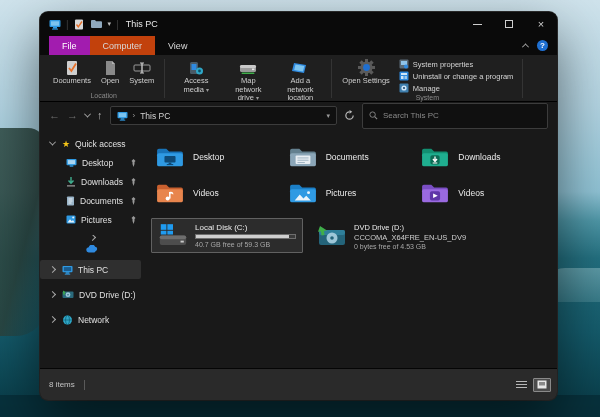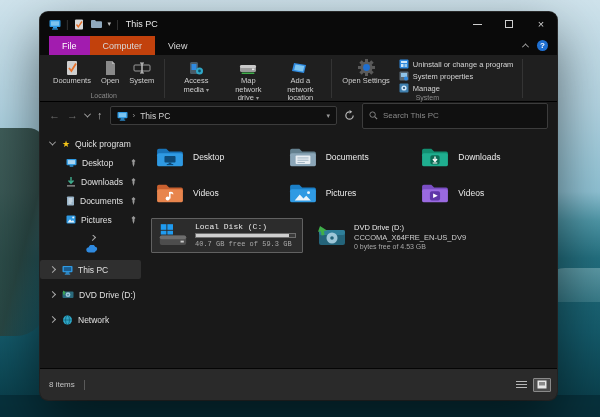--- a/index.html
+++ b/index.html
@@ -82,21 +82,21 @@
   .side-sel { background:#2f2f2f; border-radius:2px; }
   .pin { margin-left:auto; flex:0 0 auto; }
   .side-chev { width:10px; flex:0 0 auto; display:flex; justify-content:center; }
 
   .main { flex:1; padding:6px 8px 0 10px; min-width:0; }
   .sec-head { display:flex; align-items:center; gap:6px; font-size:9px; color:#dcdcdc; height:15px; }
   .folders-grid { display:grid; grid-template-columns:repeat(3,1fr); row-gap:3px; margin:5px 0 9px; }
   .tile { display:flex; align-items:center; gap:8px; height:33px; padding:2px 4px; font-size:8.5px; color:#ececec; }
   .drives-row { display:flex; gap:14px; margin-top:5px; }
   .disk-tile { width:152px; border:1px solid #616161; background:#2c2c2c; border-radius:1px; padding:3px 6px 4px 5px;
-    display:flex; align-items:center; gap:6px;font-family:Liberation Mono, monospace; }
+    display:flex; align-items:center; gap:6px; }
   .disk-info { flex:1; display:flex; flex-direction:column; gap:2px; }
   .disk-name { font-size:8px; color:#ececec; }
   .disk-bar { height:5px; background:#3b3b3b; border:1px solid #6e6e6e; }
   .disk-fill { height:100%; background:#cfcfcf; }
   .disk-free { font-size:7px; color:#a8a8a8; }
   .dvd-tile { display:flex; align-items:center; gap:7px; padding-top:2px; }
   .dvd-info { display:flex; flex-direction:column; gap:1px; font-size:7.5px; color:#ececec; }
   .dvd-info .sub { color:#cfcfcf; }
   .dvd-info .free { color:#a8a8a8; font-size:7px; }
 
@@ -264,37 +264,37 @@
                   <circle cx="8.5" cy="8.5" r="6" fill="#5a5a5a"></circle>
                   <circle cx="8.5" cy="8.5" r="3.4" fill="#1f6fd0"></circle>
                 </svg>
             </span>
             <span>Open Settings</span>
           </div>
           <div class="sys-col">
             <div class="sys-item">
               <span>
                 <svg width="10" height="10" viewBox="0 0 10 10">
+                    <rect x="0.5" y="0.5" width="9" height="9" rx="1" fill="#5a6b78"></rect>
+                    <rect x="2" y="2" width="6" height="4" fill="#8fc3e8"></rect>
+                    <circle cx="7" cy="7.5" r="2" fill="#2f8ae0"></circle>
+                  </svg>
+              </span>
+              <span>System properties</span>
+            </div>
+            <div class="sys-item">
+              <span>
+                <svg width="10" height="10" viewBox="0 0 10 10">
                     <rect x="0.5" y="0.5" width="9" height="9" rx="1" fill="#2f8ae0"></rect>
                     <rect x="2" y="2" width="6" height="2" fill="#cfe6f8"></rect>
                     <rect x="2" y="5" width="2.5" height="3" fill="#cfe6f8"></rect>
                     <rect x="5.5" y="5" width="2.5" height="3" fill="#9ac9ee"></rect>
                   </svg>
               </span>
               <span>Uninstall or change a program</span>
-            </div>
-            <div class="sys-item">
-              <span>
-                <svg width="10" height="10" viewBox="0 0 10 10">
-                    <rect x="0.5" y="0.5" width="9" height="9" rx="1" fill="#5a6b78"></rect>
-                    <rect x="2" y="2" width="6" height="4" fill="#8fc3e8"></rect>
-                    <circle cx="7" cy="7.5" r="2" fill="#2f8ae0"></circle>
-                  </svg>
-              </span>
-              <span>System properties</span>
             </div>
             <div class="sys-item">
               <span>
                 <svg width="10" height="10" viewBox="0 0 10 10">
                     <rect x="0.5" y="0.5" width="9" height="9" rx="1" fill="#3f7fae"></rect>
                     <circle cx="5" cy="5" r="2.6" fill="#cfe6f8"></circle>
                     <circle cx="5" cy="5" r="1.1" fill="#1f4f77"></circle>
                   </svg>
               </span>
               <span>Manage</span>
@@ -343,21 +343,21 @@
     </div>
 
     <div class="bodyrow">
 
       <div class="sidebar">
         <div class="side-row">
           <span class="side-chev">
               <span class="chev chev-down"></span>
             </span>
           <span style="color:#f5c518;font-size:9px;">★</span>
-          <span class="lbl">Quick program</span>
+          <span class="lbl">Quick access</span>
         </div>
         <div class="side-row side-child">
           <span>
             <svg width="11" height="10" viewBox="0 0 12 11">
                 <rect x="0.5" y="1" width="11" height="7" rx="1" fill="#2f9ae3"></rect>
                 <rect x="2" y="2.3" width="8" height="4.4" fill="#a9d6f2"></rect>
                 <rect x="4" y="8" width="4" height="1.6" fill="#2f9ae3"></rect>
               </svg>
           </span>
           <span class="lbl">Desktop</span>

